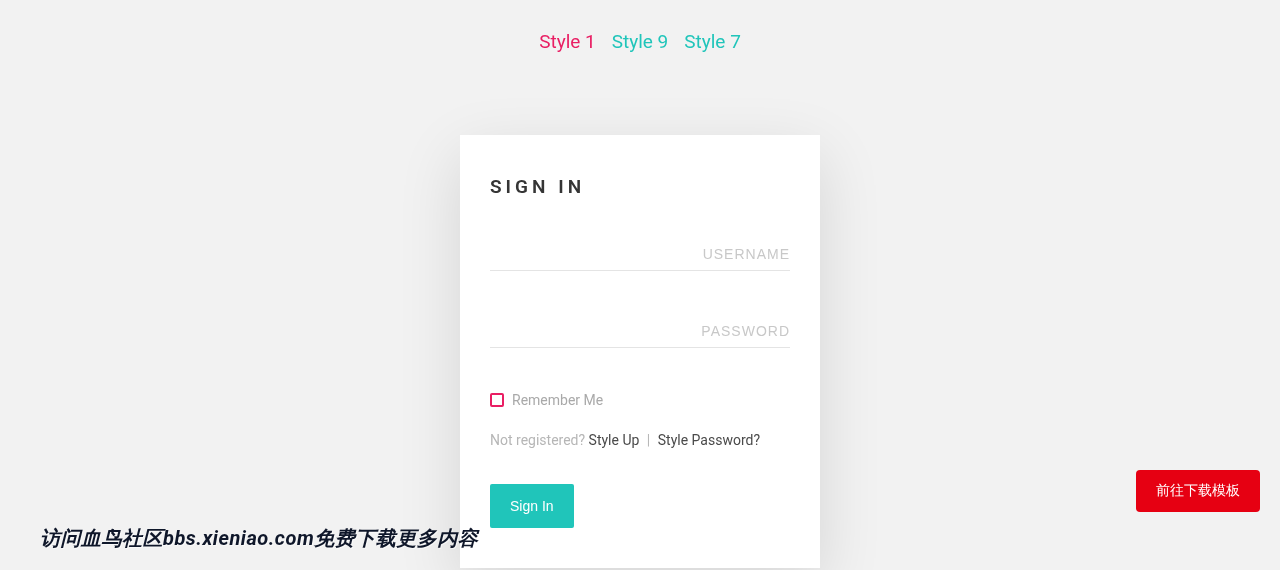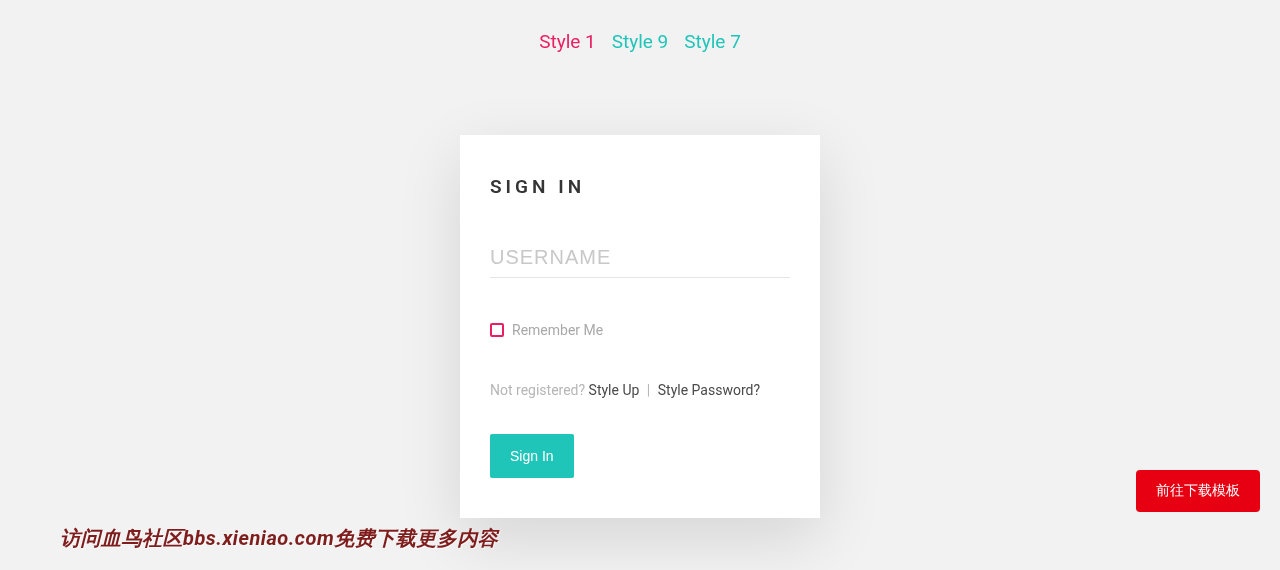--- a/index.html
+++ b/index.html
@@ -53,34 +53,35 @@
       text-transform: uppercase;
     }
     .form-group {
       margin-bottom: 44px;
     }
     .form-input {
       width: 100%;
       border: none;
       border-bottom: 1px solid #e4e4e4;
       padding: 8px 0;
-      font-size: 20px;
+      font-size: 14px;
       letter-spacing: 1px;
       color: #555;
       outline: none;
       background: transparent;
+      text-align: right;
     }
     .form-input::placeholder {
       color: #c8c8c8;
       letter-spacing: 1px;
     }
     .checkbox-row {
       display: flex;
       align-items: center;
-      margin-bottom: 44px;
+      margin-bottom: 24px;
     }
     .checkbox-box {
       width: 14px;
       height: 14px;
       border: 2px solid #e91e63;
       border-radius: 2px;
       margin-right: 8px;
       cursor: pointer;
       flex-shrink: 0;
     }
@@ -118,26 +119,26 @@
       background: #e60012;
       color: #ffffff;
       border: none;
       padding: 12px 20px;
       font-size: 14px;
       border-radius: 4px;
       cursor: pointer;
     }
     .watermark {
       position: absolute;
-      left: 60px;
+      left: 40px;
       bottom: 18px;
       font-size: 20px;
       font-weight: bold;
       font-style: italic;
-      color: #7f1d1d;
+      color: #0f172a;
       text-shadow: 1px 1px 0 rgba(255,255,255,0.6);
       letter-spacing: 0.5px;
     }
   </style>
 </head>
 <body>
 
 <div class="style-nav">
   <a class="active">Style 1</a>
   <a class="inactive">Style 9</a>
@@ -145,20 +146,23 @@
 </div>
 
 <div class="card-wrapper">
   <div class="card">
     <h2 class="card-title">SIGN IN</h2>
 
     <div class="form-group">
       <input type="text" class="form-input" placeholder="USERNAME" style="">
     </div>
 
+    <div class="form-group">
+      <input type="password" class="form-input" placeholder="PASSWORD" style="">
+    </div>
 
     <div class="checkbox-row">
       <span class="checkbox-box"></span>
       <span class="checkbox-label">Remember Me</span>
     </div>
 
     <div class="footer-text">
       <span>Not registered?</span>
       <a class="footer-link">Style Up</a>
       <span class="footer-separator">|</span>

